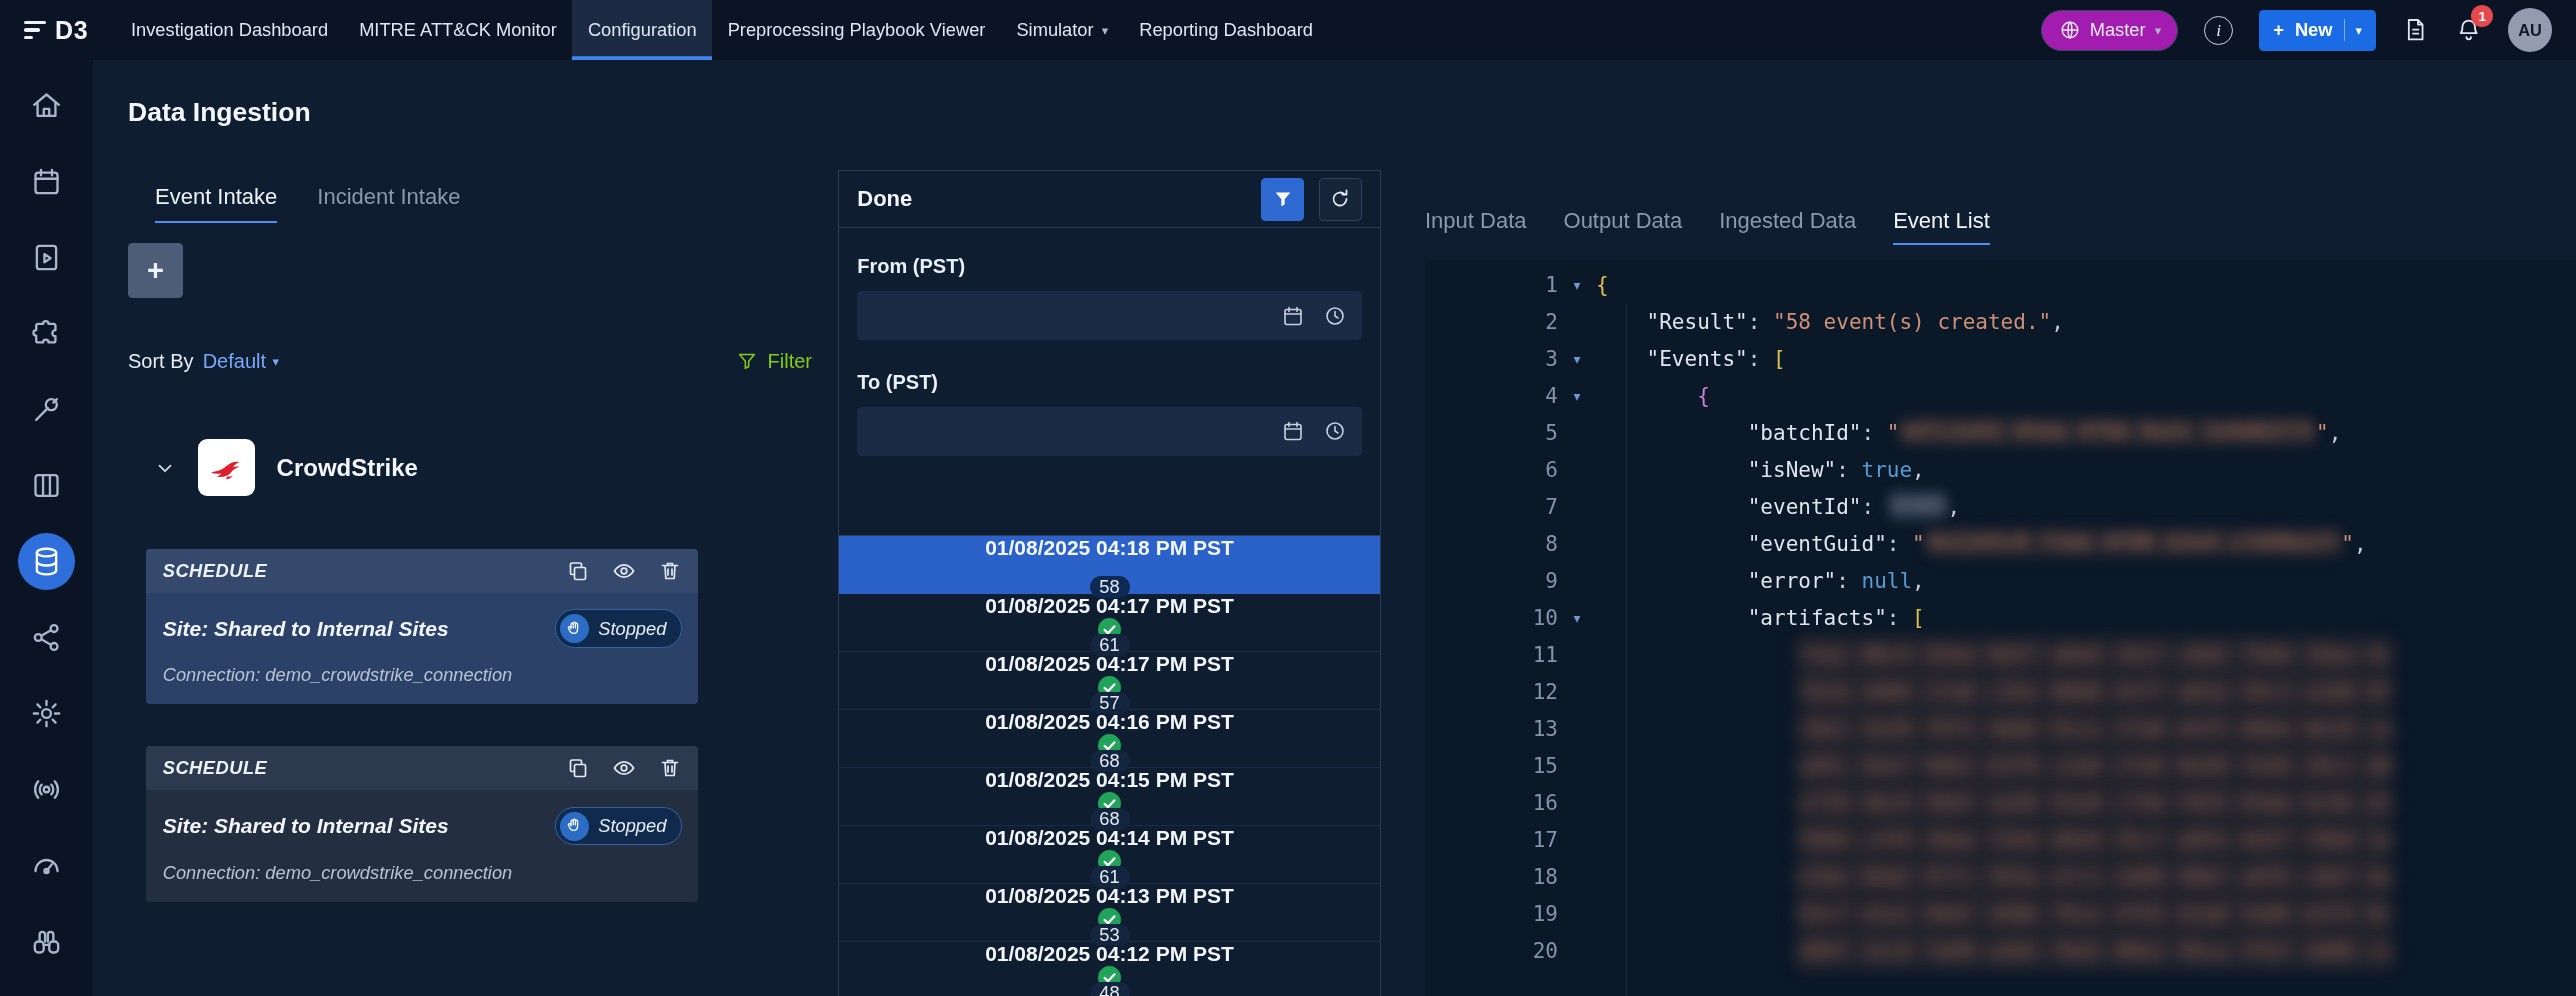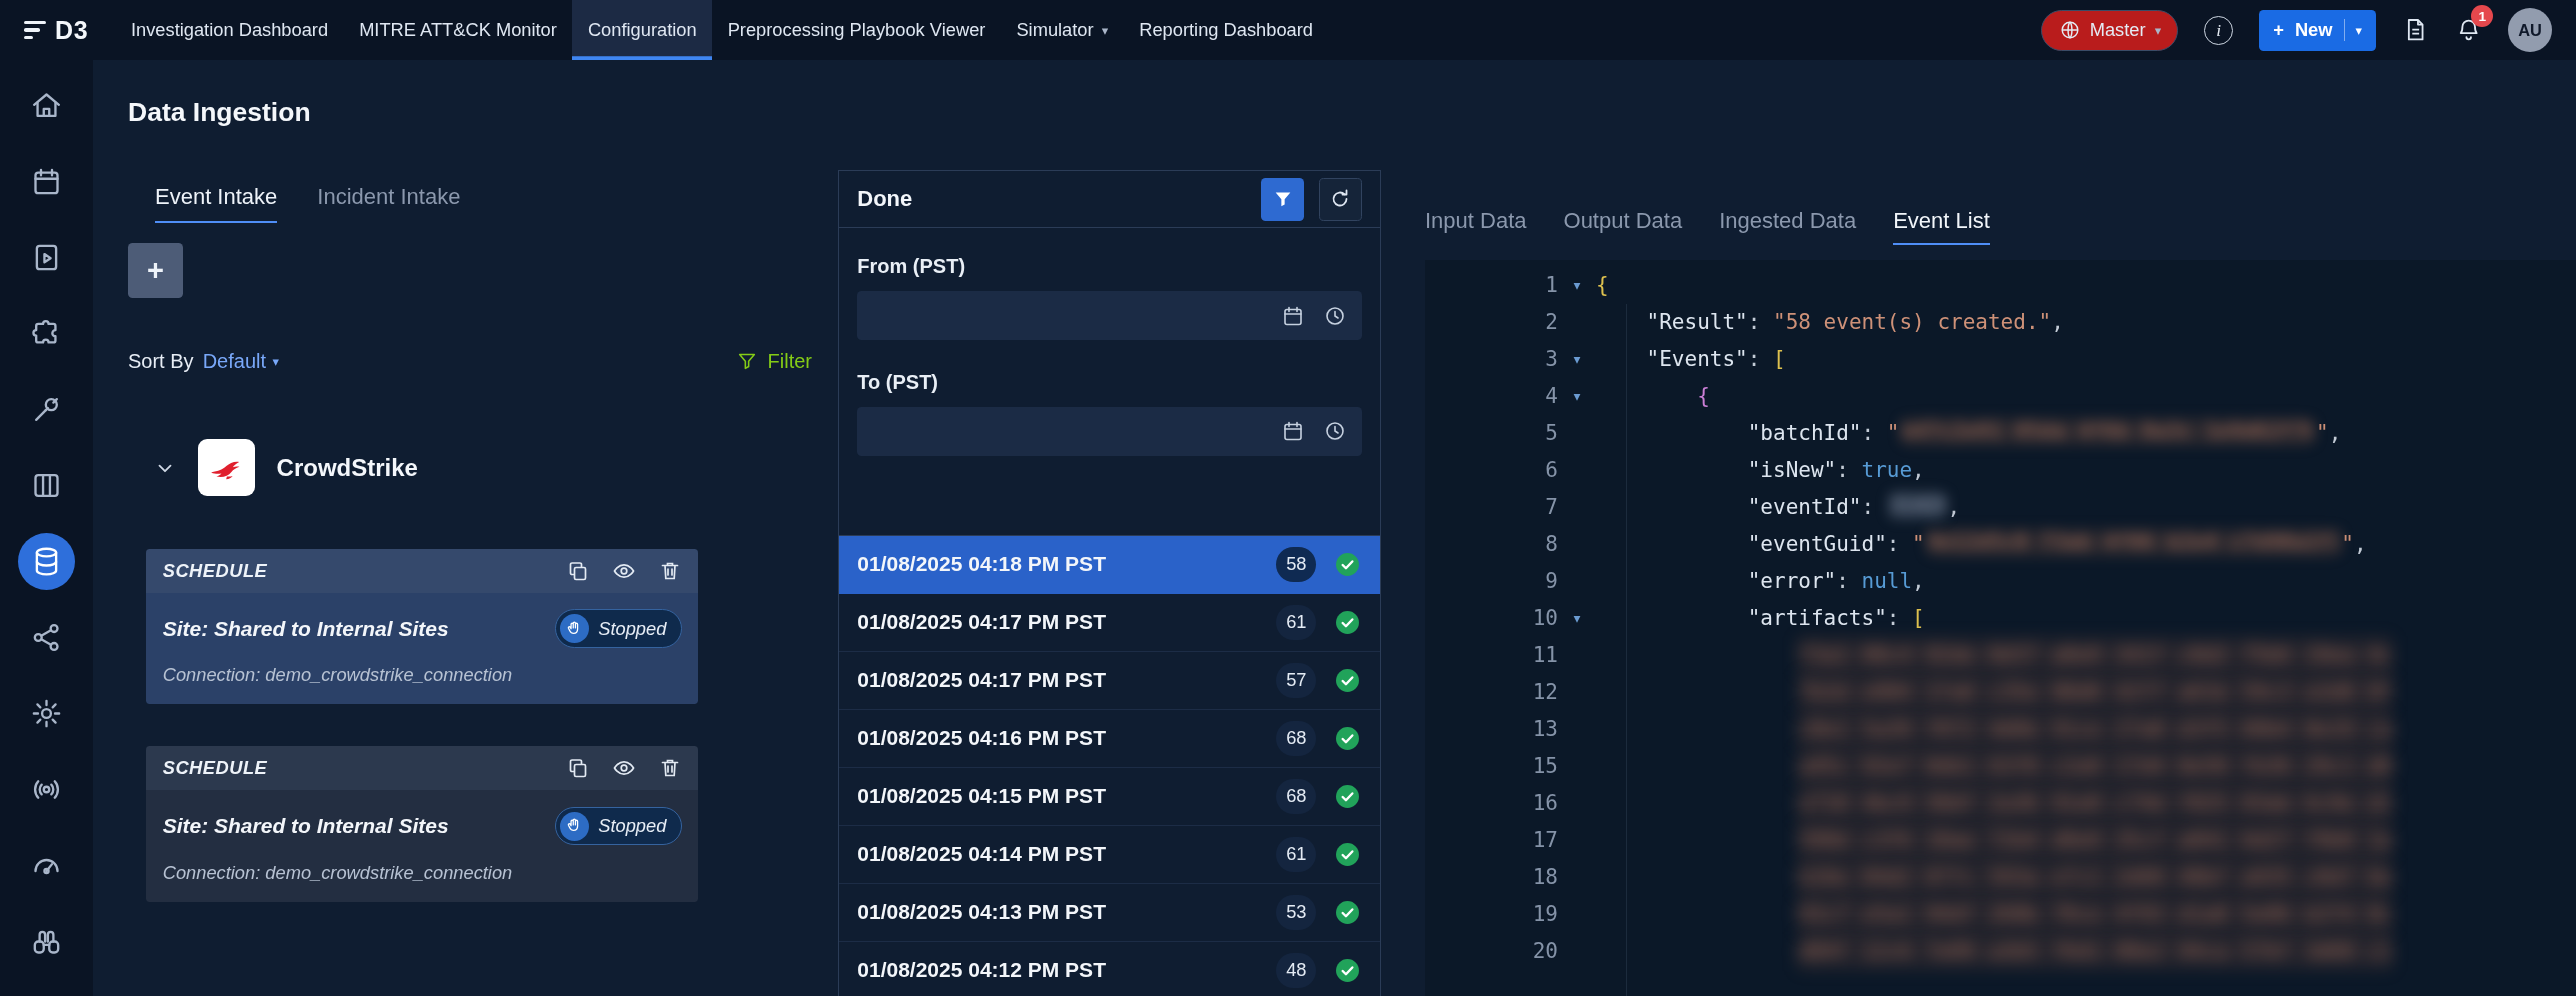--- a/index.html
+++ b/index.html
@@ -20,21 +20,21 @@
   .logo-bars i { display:block; height:3.7px; background:#eef3f9; border-radius:1.8px; }
   .logo-bars i:nth-child(1){ width:22px; } .logo-bars i:nth-child(2){ width:15.5px; } .logo-bars i:nth-child(3){ width:9.1px; }
   .logo-text { font-size:25px; font-weight:bold; color:#f4f7fb; letter-spacing:0.5px; }
   .nav-items { display:flex; height:60px; }
   .nav-item { display:flex; align-items:center; gap:8.2px; padding:0 15.5px; height:60px;
     font-size:18.3px; color:#dfe7f2; position:relative; white-space:nowrap; }
   .nav-item.active { background:#1c2a44; box-shadow: inset 0 -3.7px 0 #3f86f2; }
   .nav-item .caret { display:none; font-size:12.8px; color:#aab6c9; }
   .nav-item.has-caret .caret { display:inline; }
   .nav-right { margin-left:auto; display:flex; align-items:center; gap:25.6px; }
-  .master-pill { height:41px; border:0.9px solid #3a4b66; background:#b91c1c; border-radius:21px;
+  .master-pill { height:41px; border:0.9px solid #3a4b66; background:#a21caf; border-radius:21px;
     display:flex; align-items:center; gap:9.1px; padding:0 16.4px; font-size:18.3px; color:#e4ebf4; }
   .master-pill .caret { font-size:12.8px; color:#aab6c9; }
   .info-btn { width:29px; height:29px; border:1.8px solid #cdd6e2; border-radius:50%;
     display:flex; align-items:center; justify-content:center; font-size:17.4px;
     font-family:"Liberation Serif", serif; font-style:italic; color:#e4ebf4; }
   .new-btn { height:41px; background:#1a6be4; border-radius:4.6px; display:flex; align-items:center;
     padding:0 14.6px; gap:11px; font-size:18.3px; font-weight:bold; color:#fff; }
   .new-btn .divider { width:0.9px; height:22px; background:rgba(255,255,255,.45); }
   .new-btn .caret { font-size:12.8px; font-weight:normal; }
   .top-icon { color:#dfe7f2; }
@@ -110,21 +110,21 @@
     display:flex; align-items:center; justify-content:center; color:#fff; }
   .refresh-sq { width:43px; height:43px; background:#152439; border:0.9px solid #31435f; border-radius:4.6px;
     display:flex; align-items:center; justify-content:center; color:#dfe7f2; }
   .mid-form { padding:18.3px 18.3px 79px; border-bottom:0.9px solid #2b3c57; flex:none; }
   .form-label { font-size:20px; font-weight:bold; color:#e9eff6; margin:9.1px 0 12.8px; }
   .form-label.second { margin-top:31px; }
   .date-input { height:49px; background:#1b2b45; border-radius:4.6px;
     display:flex; align-items:center; justify-content:flex-end; gap:18.3px; padding:0 14.6px; color:#c6d1e0; }
   .run-list { flex:1; overflow:hidden; }
   .run-row { height:58px; display:flex; align-items:center; gap:16.4px; padding:0 18.3px;
-    border-bottom:0.9px solid #1c2c46; }
+    border-bottom:0.9px solid #1c2c46;flex-direction:column; }
   .run-row.selected { background:#2a62c9; border-bottom-color:transparent; }
   .run-ts { flex:1; font-size:21px; font-weight:bold; color:#f3f6fa; }
   .run-count { min-width:40px; height:35px; border-radius:17.4px; background:#14253f; color:#e4ebf4;
     display:flex; align-items:center; justify-content:center; font-size:18.3px; padding:0 8.2px; }
   .run-row.selected .run-count { background:#0f2a52; }
 
   
   .right-panel { position:absolute; left:1332px; top:0; right:0; bottom:0; }
   .detail-tabs { position:absolute; left:0; top:148px; display:flex; gap:37px; }
   .detail-tab { font-size:22px; color:#8b98ad; padding-bottom:9.1px; border-bottom:2.7px solid transparent; white-space:nowrap; }

